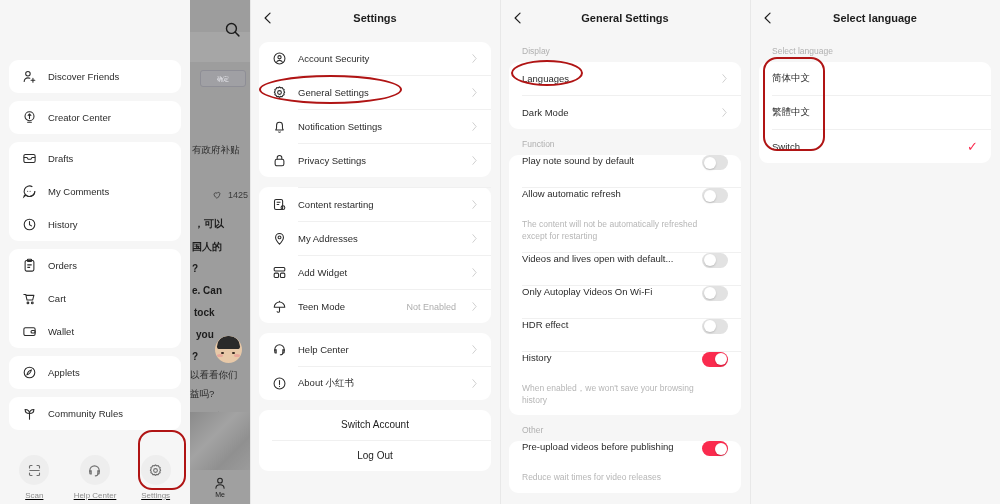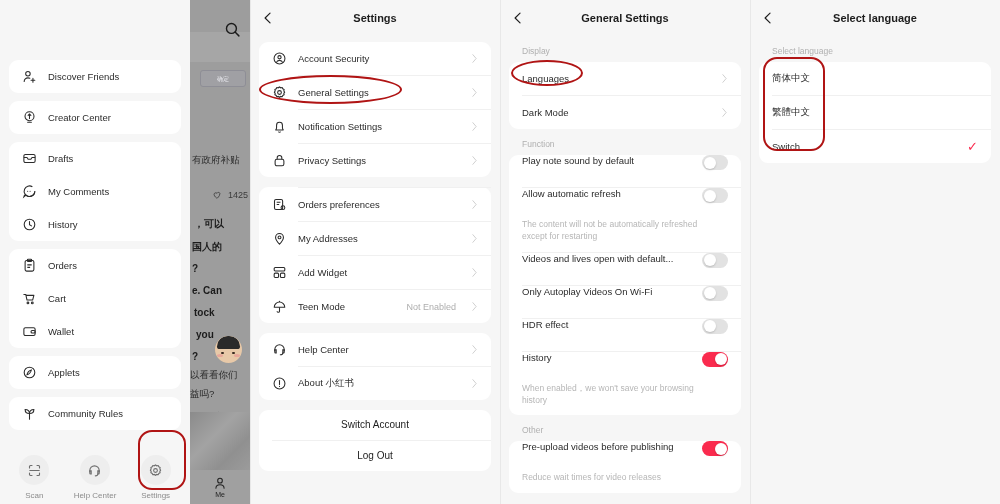--- a/index.html
+++ b/index.html
@@ -58,21 +58,21 @@
     display: flex; align-items: center; height: 33px; padding: 0 13px; gap: 11px;
     font-size: 9.5px; color: #2b2b2b;
   }
   .row .ico { width: 15px; height: 15px; flex: 0 0 15px; display: flex; align-items: center; justify-content: center; }
   .row .ico svg { width: 15px; height: 15px; display: block; }
   .drawer .card + .card { margin-top: 8px; }
   .drawer-top { padding-top: 28px; }
 
   .quick {
     position: absolute; left: 0; bottom: 8px; width: 190px;
-    display: flex; justify-content: space-around; align-items: flex-end; padding: 0 4px;
+    display: flex; justify-content: space-around; align-items: flex-end; padding: 0 4px; text-decoration: underline;
   }
   .quick-item { width: 52px; display: flex; flex-direction: column; align-items: center; gap: 6px; }
   .quick-circle {
     width: 30px; height: 30px; border-radius: 50%; background: #eeeeee;
     display: flex; align-items: center; justify-content: center;
   }
   .quick-circle svg { width: 15px; height: 15px; }
   .quick-item span { font-size: 8px; color: #8c8c8c; }
 
   
@@ -129,21 +129,21 @@
     <div class="feed">
       <div class="feed-block1"></div>
       <div class="feed-search">
         <svg viewBox="0 0 24 24" fill="none" stroke="#1b1b1b" stroke-width="2" stroke-linecap="round">
             <circle cx="10.5" cy="10.5" r="7"></circle>
             <line x1="16" y1="16" x2="21" y2="21"></line>
           </svg>
       </div>
       <div class="feed-pill">确定</div>
 
-      <div class="feed-txt" style="left:2px;top:154px">有政府补贴</div>
+      <div class="feed-txt" style="left:2px;top:144px">有政府补贴</div>
       <div class="feed-like" style="left:22px;top:190px">
         <svg viewBox="0 0 24 24" fill="none" stroke="#3b3b3b" stroke-width="2">
             <path d="M12 20s-7-4.6-7-9.3A4 4 0 0 1 12 8a4 4 0 0 1 7-.3C19 15.4 12 20 12 20z"></path>
           </svg>
         <span>1425</span>
       </div>
 
       <div class="feed-txt l" style="left:4px;top:217px">，可以</div>
       <div class="feed-txt l" style="left:2px;top:240px">国人的</div>
       <div class="feed-txt l" style="left:2px;top:263px">?</div>
@@ -409,21 +409,21 @@
     <div class="card" style="margin-top:10px">
       <div class="sep"></div>
       <div class="lrow">
         <span class="ico">
           <svg viewBox="0 0 24 24" fill="none" stroke="#2b2b2b" stroke-width="1.7" stroke-linejoin="round">
               <rect x="4" y="4" width="13" height="16" rx="2.4"></rect>
               <path d="M7.5 8.5h6M7.5 12h4"></path>
               <circle cx="17.5" cy="17" r="3"></circle>
             </svg>
         </span>
-        <span class="lbl">Orders preferences</span>
+        <span class="lbl">Content restarting</span>
         <span class="chev">
             <svg viewBox="0 0 12 20" fill="none" stroke="#cfcfcf" stroke-width="1.8" stroke-linecap="round">
               <path d="M3 3l6 7-6 7"></path>
             </svg>
           </span>
       </div>
       <div class="sep"></div>
       <div class="lrow">
         <span class="ico">
           <svg viewBox="0 0 24 24" fill="none" stroke="#2b2b2b" stroke-width="1.7" stroke-linejoin="round">

